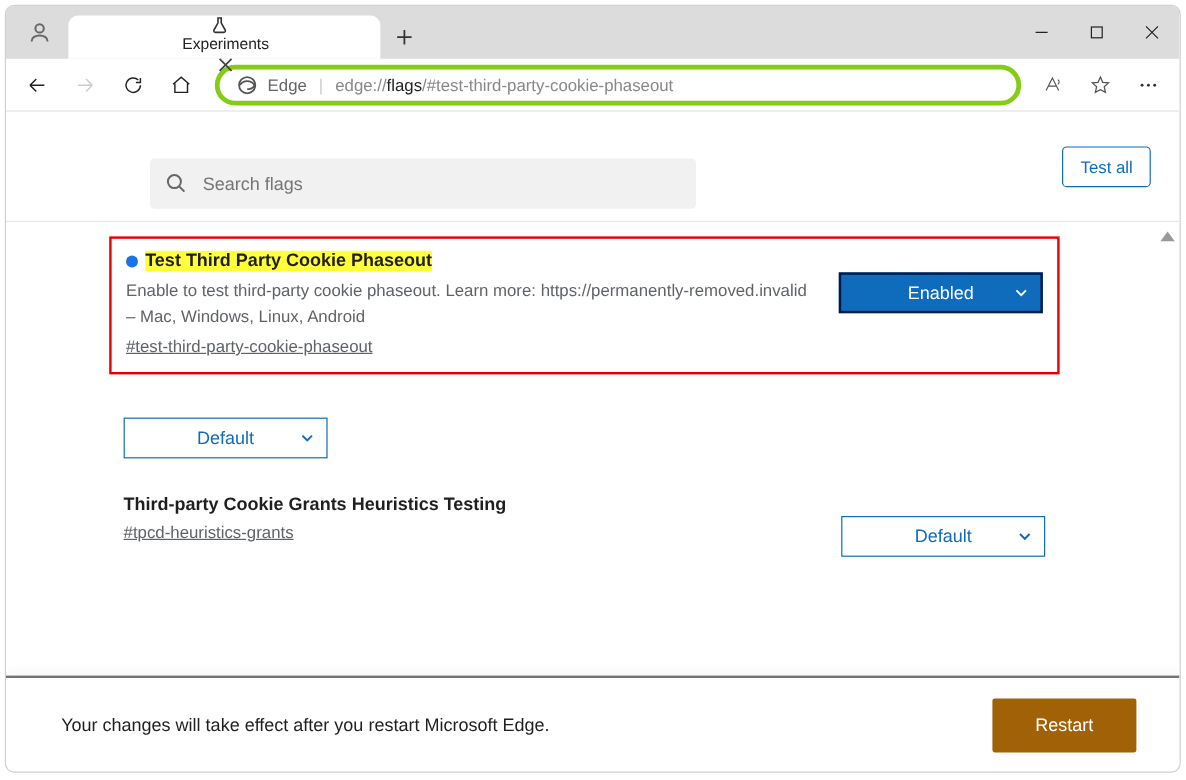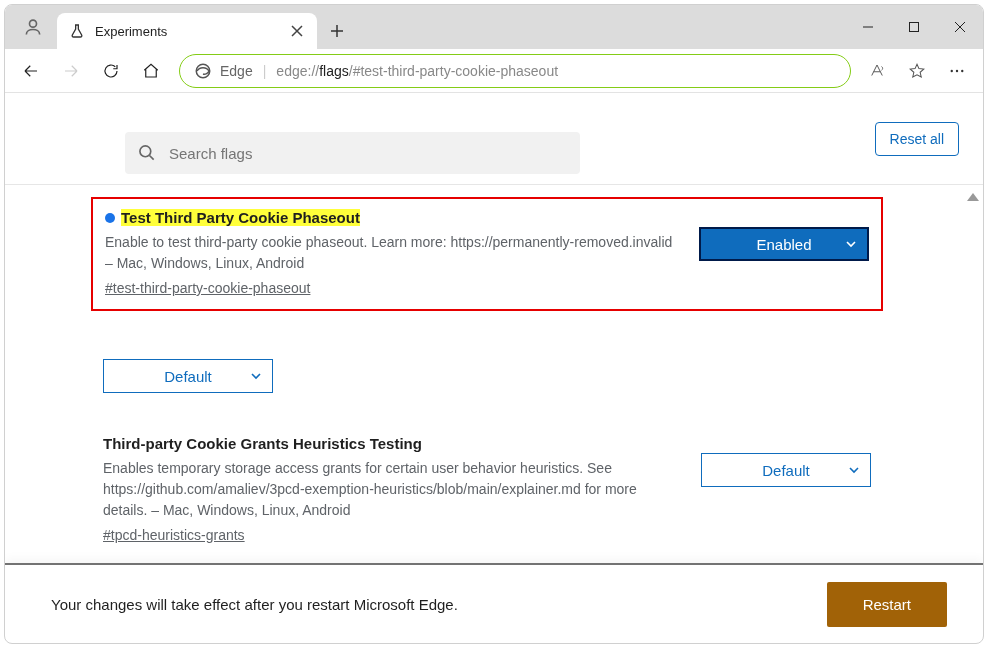--- a/index.html
+++ b/index.html
@@ -34,20 +34,21 @@
   .tab {
     background: #fff;
     height: 36px;
     border-radius: 8px 8px 0 0;
     display:flex;
     align-items:center;
     padding: 0 10px 0 12px;
     min-width: 260px;
     margin-left: 4px;
     position: relative;
+    flex-direction: column;
   }
   .tab .flask { margin-right: 10px; }
   .tab-title { font-size:13px; color:#222; flex:1;}
   .tab-close { color:#555; font-size:16px; padding:4px; line-height:1;}
   .new-tab { width:40px; display:flex; align-items:center; justify-content:center; height:36px; font-size:18px; color:#333; }
   .win-controls { margin-left:auto; display:flex; height:100%; align-items:flex-start; padding-top:6px;}
   .win-btn { width:46px; height:32px; display:flex; align-items:center; justify-content:center; color:#222;}
   .win-btn svg { width:12px; height:12px; }
   .toolbar {
     height:44px;
@@ -56,21 +57,21 @@
     padding: 0 8px;
     gap: 4px;
     border-bottom: 1px solid #e3e3e3;
   }
   .tb-btn { width:36px; height:36px; display:flex; align-items:center; justify-content:center; color:#333; border-radius:4px;}
   .tb-btn.disabled { color:#bbb; }
   .addr {
     flex:1;
     display:flex;
     align-items:center;
-    border:1px solid #84cc16;
+    border:4px solid #84cc16;
     border-radius: 18px;
     height:34px;
     padding:0 14px;
     margin: 0 4px 0 6px;
     font-size:14px;
     color:#666;
   }
   .addr .edge-icon { margin-right:8px; display:flex;}
   .addr .divider { color:#ccc; margin:0 10px;}
   .url-static { color:#888; }
@@ -103,21 +104,21 @@
     color:#0f6cbd;
     background:#fff;
     padding: 8px 14px;
     font-size:14px;
     border-radius:4px;
   }
   .scroll-area { flex:1; overflow-y:auto; position:relative; padding: 6px 0 0 0;}
   .scroll-area::-webkit-scrollbar{ width:14px;}
   .caret-indicator { position:absolute; right:4px; top:8px; width:0;height:0; border-left:6px solid transparent; border-right:6px solid transparent; border-bottom:8px solid #999;}
   .flag {
-    margin: 6px 100px 20px 86px;
+    margin: 6px 100px 8px 86px;
     padding: 10px 12px 12px 12px;
     display:flex;
     gap: 16px;
     position:relative;
   }
   .flag.frame { border:2px solid #e60000; }
   .flag-main { flex:1; }
   .flag-row1 { display:flex; align-items:center; }
   .dot { width:10px; height:10px; background:#1a73e8; border-radius:50%; margin-right:6px; flex:none;}
   .flag-title { font-size:15px; font-weight:600; color:#1f1f1f;}
@@ -261,21 +262,21 @@
 
   <div class="content-wrap">
     <div class="search-row">
       <div class="searchbox">
         <svg width="20" height="20" viewBox="0 0 24 24" style="margin-right:10px">
             <circle cx="10" cy="10" r="6.5" fill="none" stroke="#666" stroke-width="2"></circle>
             <path d="M20 20l-5-5" stroke="#666" stroke-width="2"></path>
           </svg>
         <input placeholder="Search flags" style="">
       </div>
-      <button class="reset-btn">Reset all</button>
+      <button class="reset-btn">Test all</button>
     </div>
 
     <div class="scroll-area">
       <div class="caret-indicator"></div>
       <div id="flags-mount">
           <div class="flag frame">
             <div class="flag-main"><div class="flag-row1">
                 <span class="dot"></span>
                 <span class="flag-title hl">Test Third Party Cookie Phaseout</span>
               </div><div class="flag-desc">Enable to test third-party cookie phaseout. Learn more: https://permanently-removed.invalid – Mac, Windows, Linux, Android</div><a class="flag-anchor">#test-third-party-cookie-phaseout</a></div>
@@ -298,21 +299,21 @@
                   <svg width="12" height="12" viewBox="0 0 12 12">
                     <path d="M2 4l4 4 4-4" fill="none" stroke="currentColor" stroke-width="1.6"></path>
                   </svg>
                 </span>
               </div>
             </div>
           </div>
           <div class="flag">
             <div class="flag-main"><div class="flag-row1">
                 <span class="flag-title">Third-party Cookie Grants Heuristics Testing</span>
-              </div><div class="flag-desc">Enables temporary storage access grants for certain user behavior heuristics. See https://github.com/amaliev/3pcd-exemption-heuristics/blob/main/explainer.md for more details. – Mac, Windows, Linux, Android</div><a class="flag-anchor">#tpcd-heuristics-grants</a></div>
+              </div><a class="flag-anchor">#tpcd-heuristics-grants</a></div>
             <div class="flag-control">
               <div class="sel">
                 <span>Default</span>
                 <span class="chev">
                   <svg width="12" height="12" viewBox="0 0 12 12">
                     <path d="M2 4l4 4 4-4" fill="none" stroke="currentColor" stroke-width="1.6"></path>
                   </svg>
                 </span>
               </div>
             </div>

